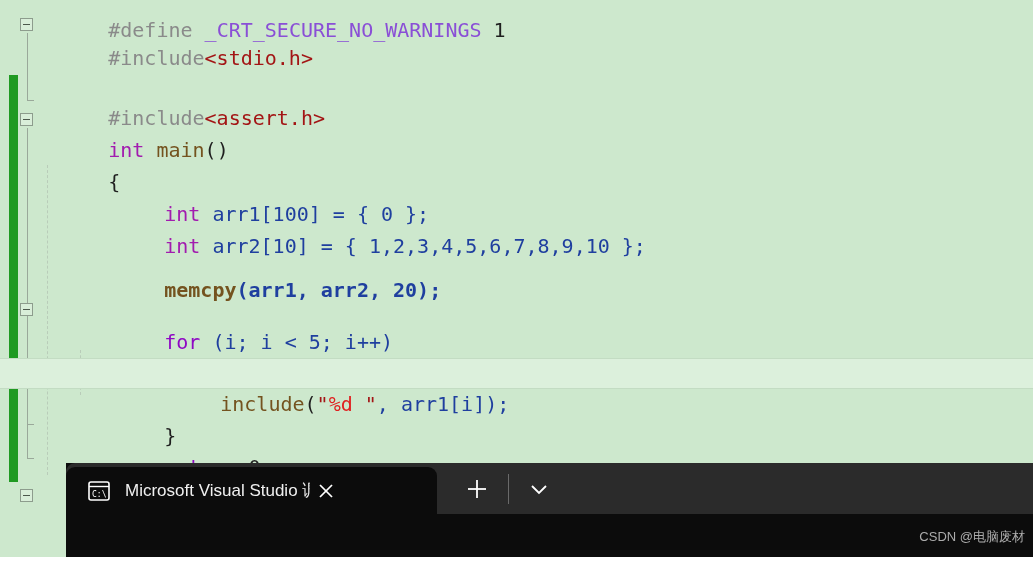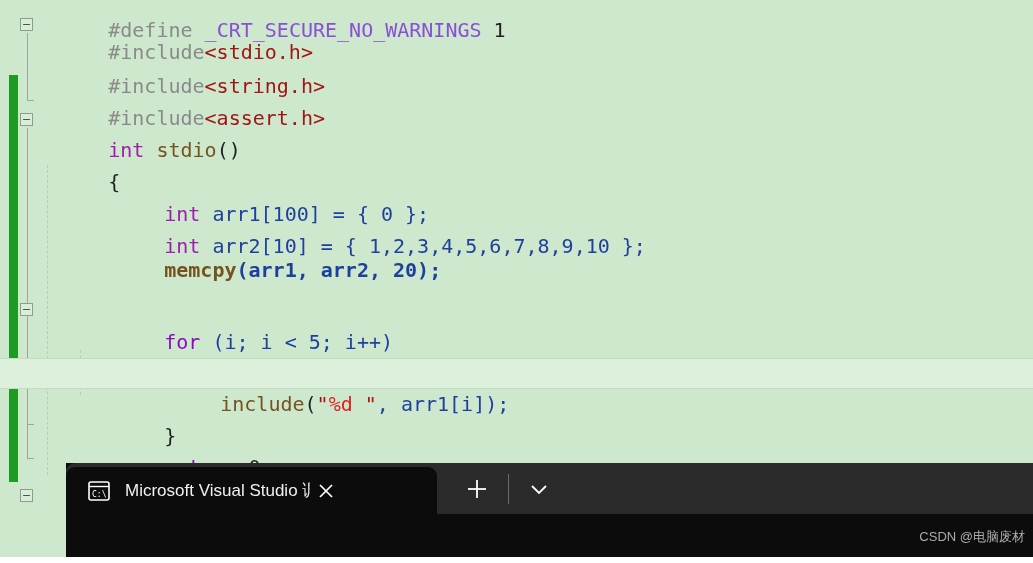--- a/index.html
+++ b/index.html
@@ -214,49 +214,46 @@
 
     <div class="fold-box" style="left:20px;top:18px;"></div>
     <div class="fold-box" style="left:20px;top:113px;"></div>
     <div class="fold-box" style="left:20px;top:303px;"></div>
     <div class="fold-box" style="left:20px;top:489px;"></div>
 
     <div class="line" style="top:-16px;">
       <span class="txt" style="padding-left:36px;"><span class="tok-pp">#define</span><span class="tok-plain"> </span><span class="tok-ppname">_CRT_SECURE_NO_WARNINGS</span><span class="tok-plain"> </span><span class="tok-num">1</span></span>
     </div>
 
-    <div class="line" style="top:6px;">
+    <div class="line" style="top:12px;">
       <span class="txt" style="padding-left:36px;"><span class="tok-pp">#include</span><span class="tok-header">&lt;stdio.h&gt;</span></span>
     </div>
 
-    <div class="line" style="top:40px;">
-      <span class="txt" style="padding-left:36px;"><span class="tok-pp">#include</span><span class="tok-header">&lt;string.h&gt;</span></span>
-    </div>
 
     <div class="line" style="top:72px;">
       <span class="txt" style="padding-left:36px;"><span class="tok-pp">#include</span><span class="tok-header">&lt;assert.h&gt;</span></span>
     </div>
 
     <div class="line" style="top:104px;">
-      <span class="txt" style="padding-left:36px;"><span class="tok-kw">int</span><span class="tok-plain"> </span><span class="tok-fn">stdio</span><span class="tok-plain">()</span></span>
+      <span class="txt" style="padding-left:36px;"><span class="tok-kw">int</span><span class="tok-plain"> </span><span class="tok-fn">main</span><span class="tok-plain">()</span></span>
     </div>
 
     <div class="line" style="top:136px;">
       <span class="txt" style="padding-left:36px;"><span class="tok-brace">{</span></span>
     </div>
 
     <div class="line" style="top:168px;">
       <span class="txt" style="padding-left:92px;"><span class="tok-kw">int</span><span class="tok-var"> arr1[100] = { 0 };</span></span>
     </div>
 
     <div class="line" style="top:200px;">
       <span class="txt" style="padding-left:92px;"><span class="tok-kw">int</span><span class="tok-var"> arr2[10] = { 1,2,3,4,5,6,7,8,9,10 };</span></span>
     </div>
 
-    <div class="line" style="top:224px;font-weight:bold;">
+    <div class="line" style="top:244px;font-weight:bold;">
       <span class="txt" style="padding-left:92px;"><span class="tok-fn">memcpy</span><span class="tok-var">(arr1, arr2, 20);</span></span>
     </div>
 
 
     <div class="line" style="top:296px;">
       <span class="txt" style="padding-left:92px;"><span class="tok-ctl">for</span><span class="tok-var"> (i; i &lt; 5; i++)</span></span>
     </div>
 
     <div class="line" style="top:328px;">
       <span class="txt" style="padding-left:92px;"><span class="tok-brace">{</span></span>

